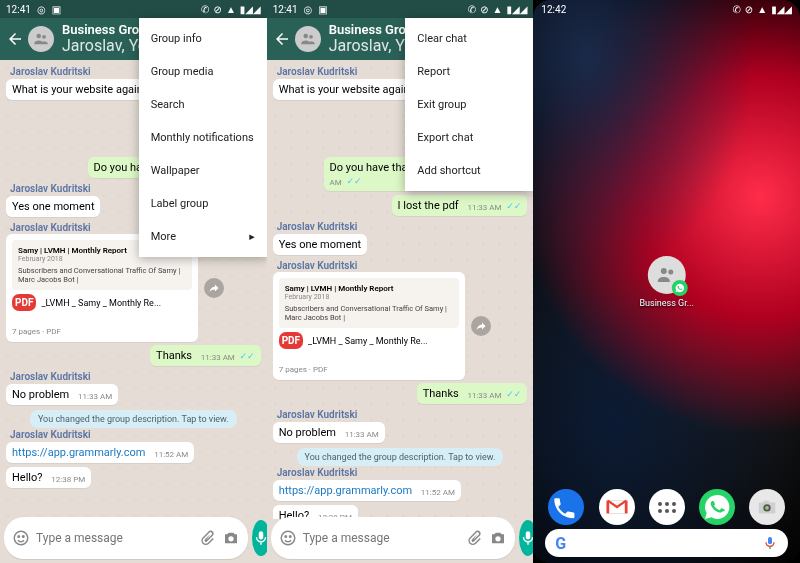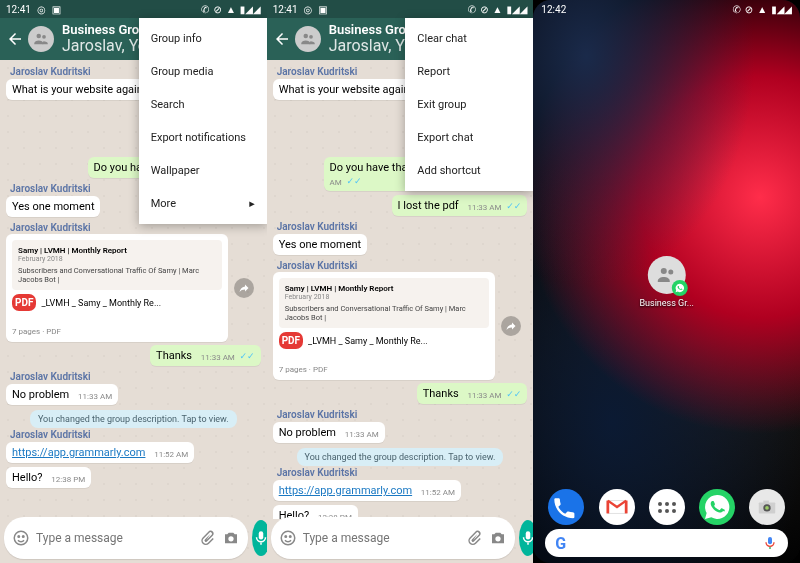--- a/index.html
+++ b/index.html
@@ -21,24 +21,24 @@
 
   .chatbg { position: absolute; top: 60px; bottom: 0; left: 0; right: 0; background: #e5ddd5; background-image: radial-gradient(rgba(0,0,0,.03) 1px, transparent 1px); background-size: 16px 16px; overflow: hidden; }
   .msgs { position: absolute; top: 0; left: 0; right: 0; bottom: 44px; padding: 4px 6px; overflow: hidden; font-size: 11px; }
   .name { color: #5b74a6; font-size: 10px; font-weight: 600; margin: 2px 0 1px 4px; }
   .bubble { display: inline-block; background: #fff; border-radius: 6px; padding: 4px 6px; margin: 1px 0 3px 0; box-shadow: 0 1px 0 rgba(0,0,0,.06); max-width: 80%; position: relative; }
   .row { display: flex; }
   .row.right { justify-content: flex-end; }
   .bubble.out { background: #dcf8c6; }
   .time { font-size: 8px; color: #8a8a8a; margin-left: 6px; vertical-align: bottom; }
   .ticks { color: #4fc3f7; font-size: 9px; margin-left: 2px; }
-  .link { color: #1b79c3; text-decoration: underline; }
+  .link { color: #1b79c3; }
   .sysmsg { text-align: center; margin: 4px 0; }
   .sysmsg span { background: #d8eef6; color: #4a636e; font-size: 9px; padding: 4px 8px; border-radius: 8px; }
-  .doccard { background: #fff; border-radius: 6px; padding: 6px; width: 222px; box-shadow: 0 1px 0 rgba(0,0,0,.06); position: relative; margin-bottom: 2px; }
+  .doccard { background: #fff; border-radius: 6px; padding: 6px; width: 192px; box-shadow: 0 1px 0 rgba(0,0,0,.06); position: relative; margin-bottom: 2px; }
   .docinner { background: #f6f2ee; padding: 6px; font-size: 8px; border-radius: 4px; margin-bottom: 4px; }
   .docinner .t1 { font-weight: 600; }
   .docinner .t2 { color: #888; font-size: 7px; }
   .docinner .t3 { color: #444; font-size: 7.5px; margin-top: 3px; }
   .docfile { display: flex; align-items: center; gap: 5px; font-size: 9px; }
   .pdfbadge { background: #e53935; color: #fff; font-size: 10px; font-weight: 700; padding: 3px 3px; border-radius: 7px; }
   .docmeta { font-size: 8px; color: #888; margin-top: 16px; }
   .fwd { position: absolute; right: -26px; top: 50%; transform: translateY(-50%); width: 20px; height: 20px; border-radius: 50%; background: rgba(0,0,0,.25); display: flex; align-items: center; justify-content: center; }
 
   .inputbar { position: absolute; bottom: 4px; left: 4px; right: 4px; display: flex; align-items: center; gap: 4px; }
@@ -223,24 +223,27 @@
     <div class="mi">
         <span>Group info</span>
       </div>
     <div class="mi">
         <span>Group media</span>
       </div>
     <div class="mi">
         <span>Search</span>
       </div>
     <div class="mi">
-        <span>Export notifications</span>
+        <span>Monthly notifications</span>
       </div>
     <div class="mi">
         <span>Wallpaper</span>
+      </div>
+    <div class="mi">
+        <span>Label group</span>
       </div>
     <div class="mi">
         <span>More</span>
         <span>▸</span>
       </div>
   </div>
 </div>
 
 <div class="pane pane2">
   <div class="statusbar">

